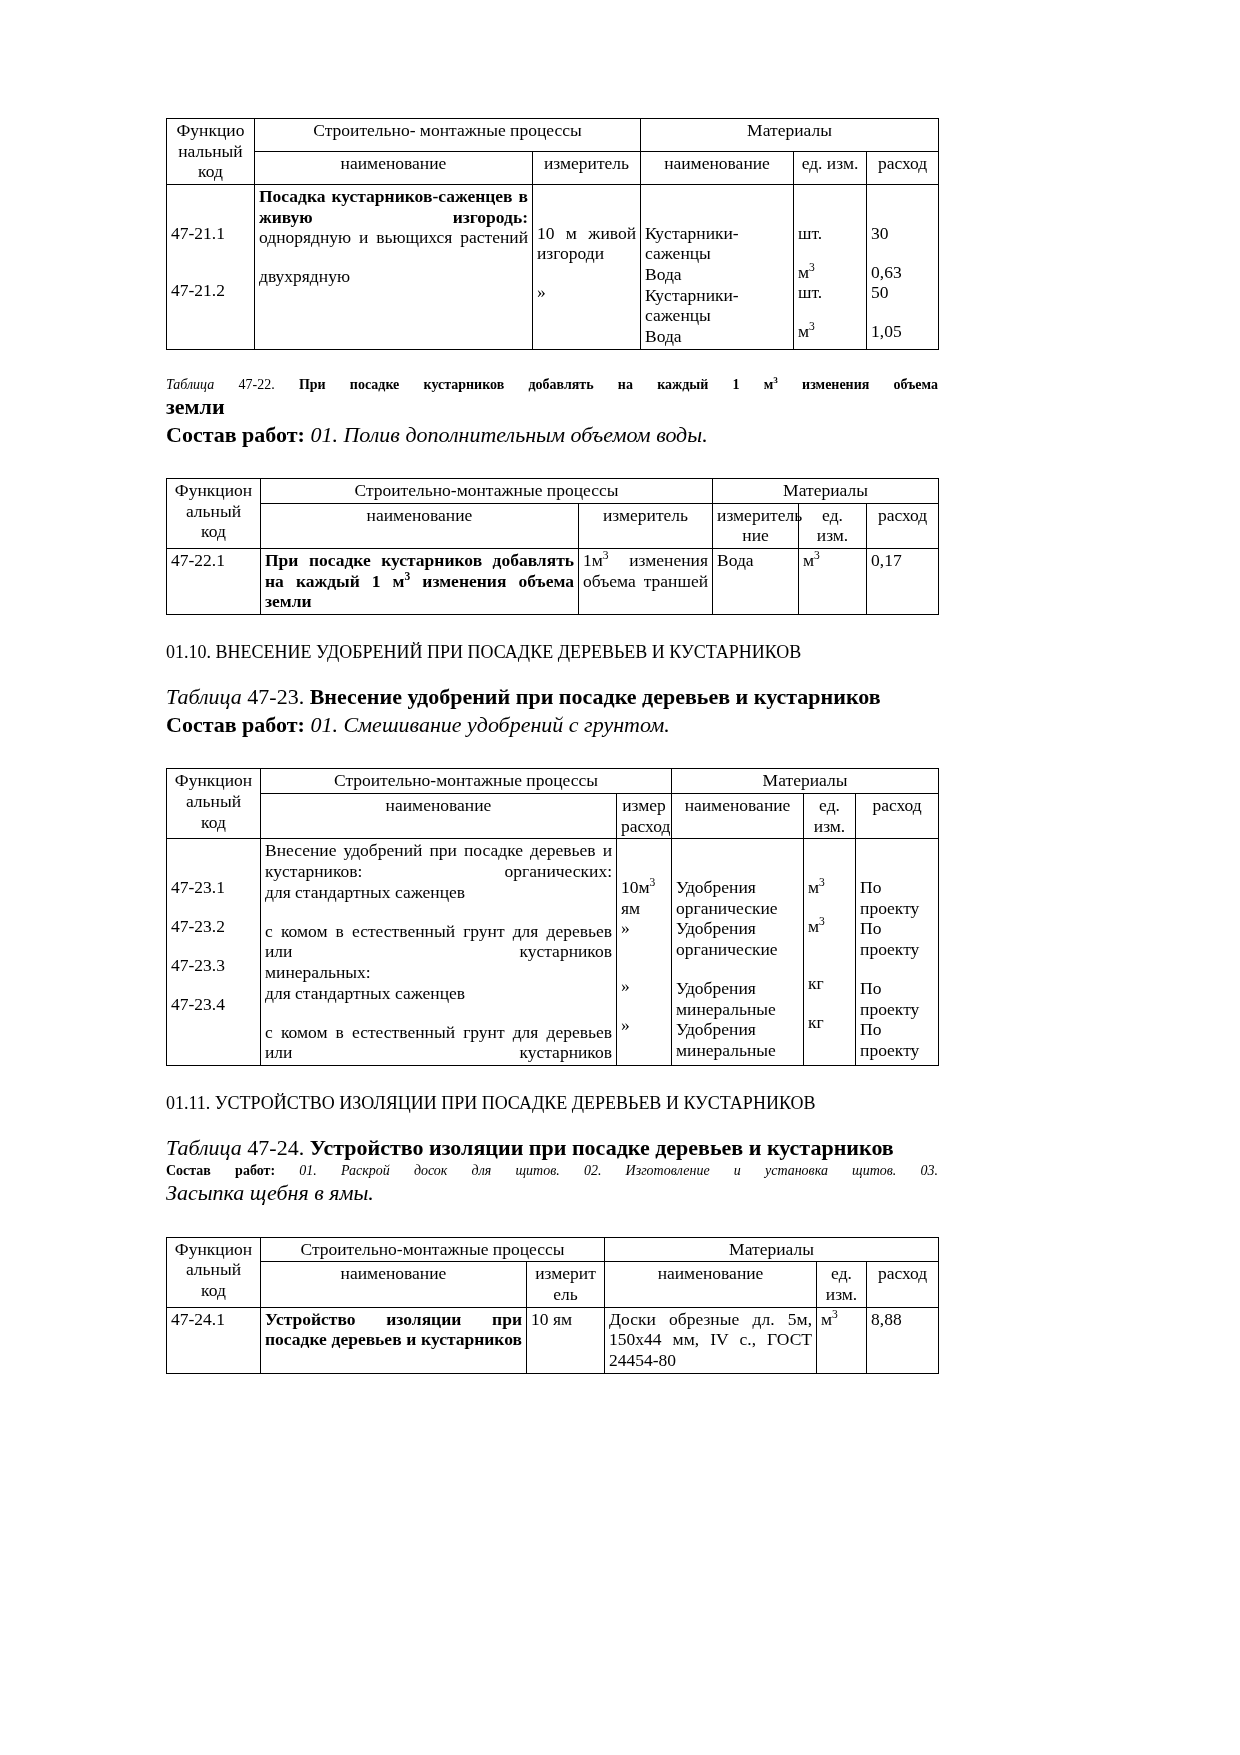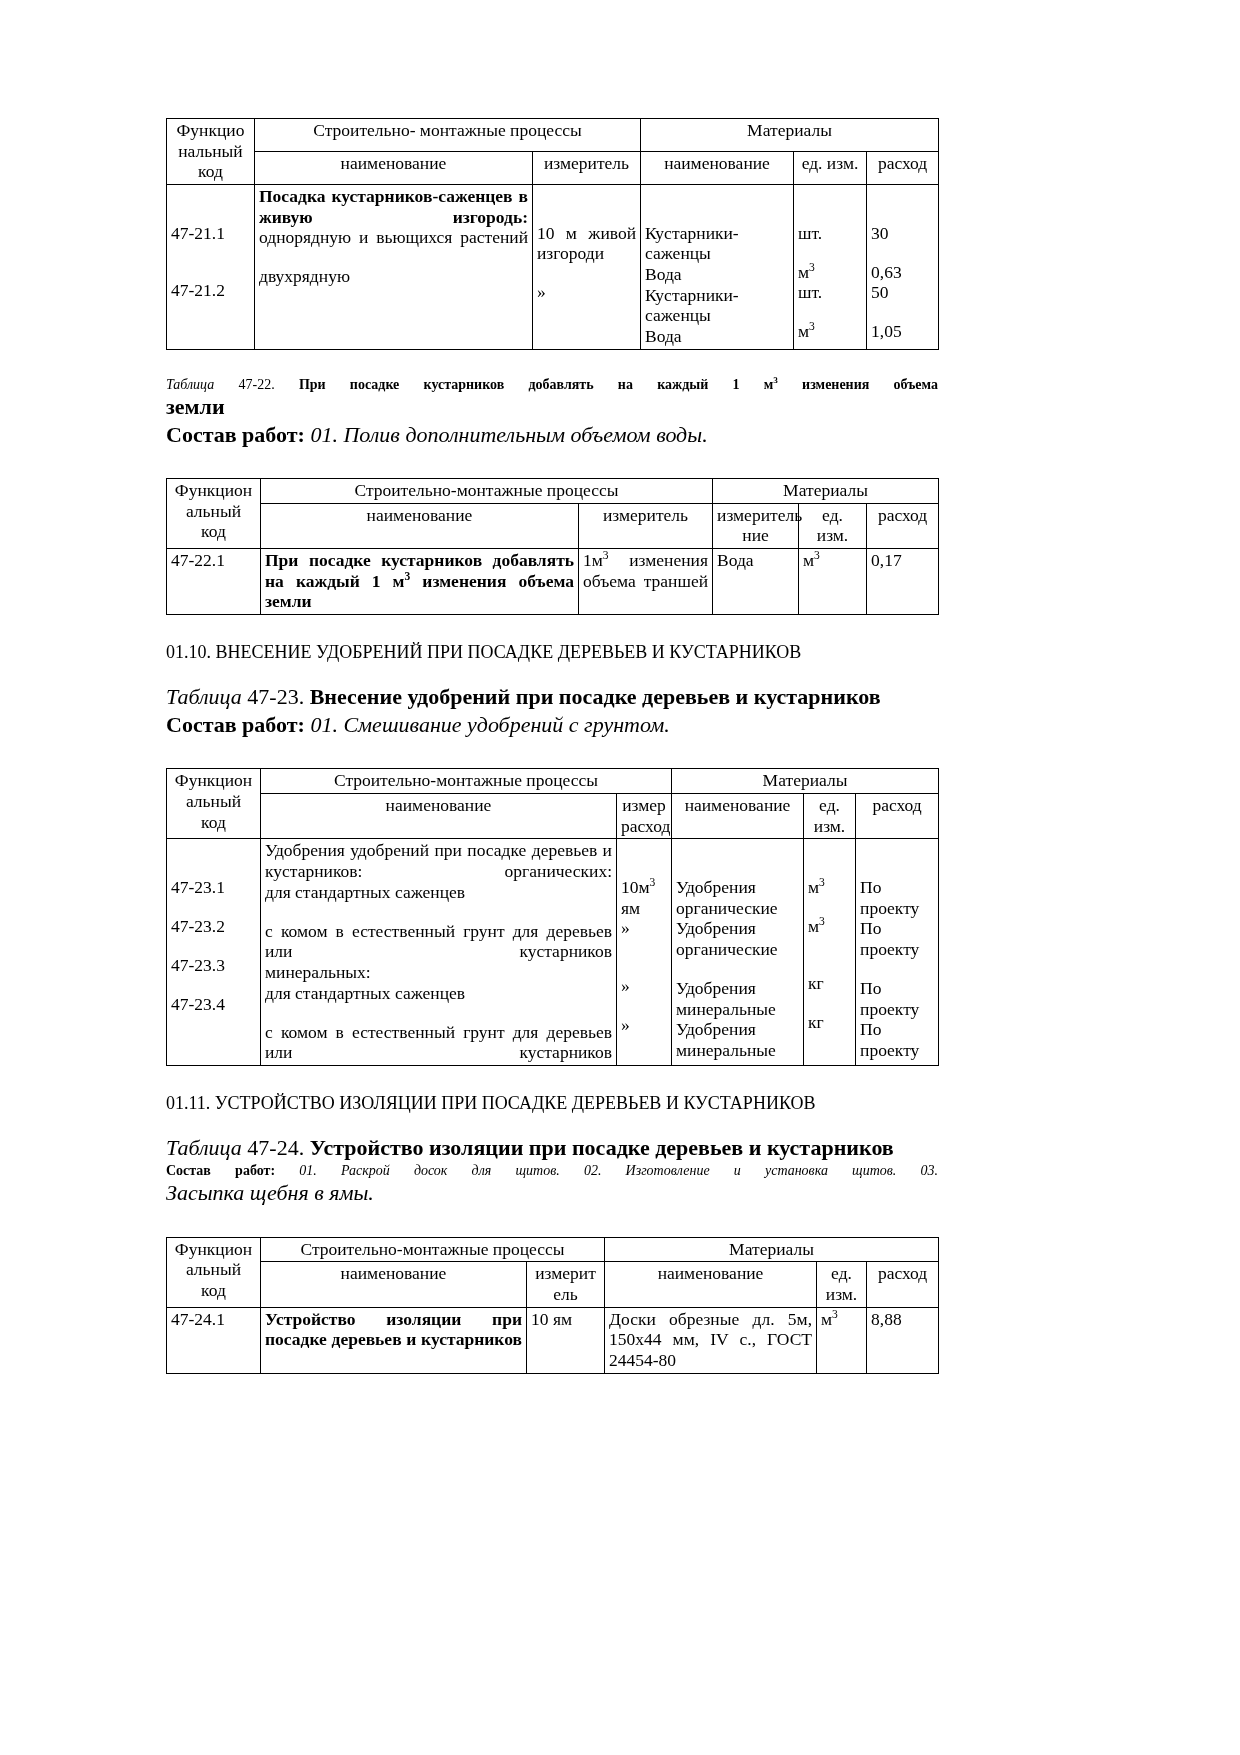--- a/index.html
+++ b/index.html
@@ -265,21 +265,21 @@
           <div class="blank"></div>
           <div>47-23.1</div>
           <div class="blank"></div>
           <div>47-23.2</div>
           <div class="blank"></div>
           <div>47-23.3</div>
           <div class="blank"></div>
           <div>47-23.4</div>
         </td>
         <td>
-          <div style="text-align:justify;text-align-last:justify">Удобрения удобрений при посадке деревьев и кустарников: органических:</div>
+          <div style="text-align:justify;text-align-last:justify">Внесение удобрений при посадке деревьев и кустарников: органических:</div>
           <div>для стандартных саженцев</div>
           <div class="blank"></div>
           <div style="text-align:justify;text-align-last:justify">с комом в естественный грунт для деревьев или кустарников</div>
           <div>минеральных:</div>
           <div>для стандартных саженцев</div>
           <div class="blank"></div>
           <div style="text-align:justify;text-align-last:justify">с комом в естественный грунт для деревьев или кустарников</div>
         </td>
         <td>
           <div class="blank"></div>

